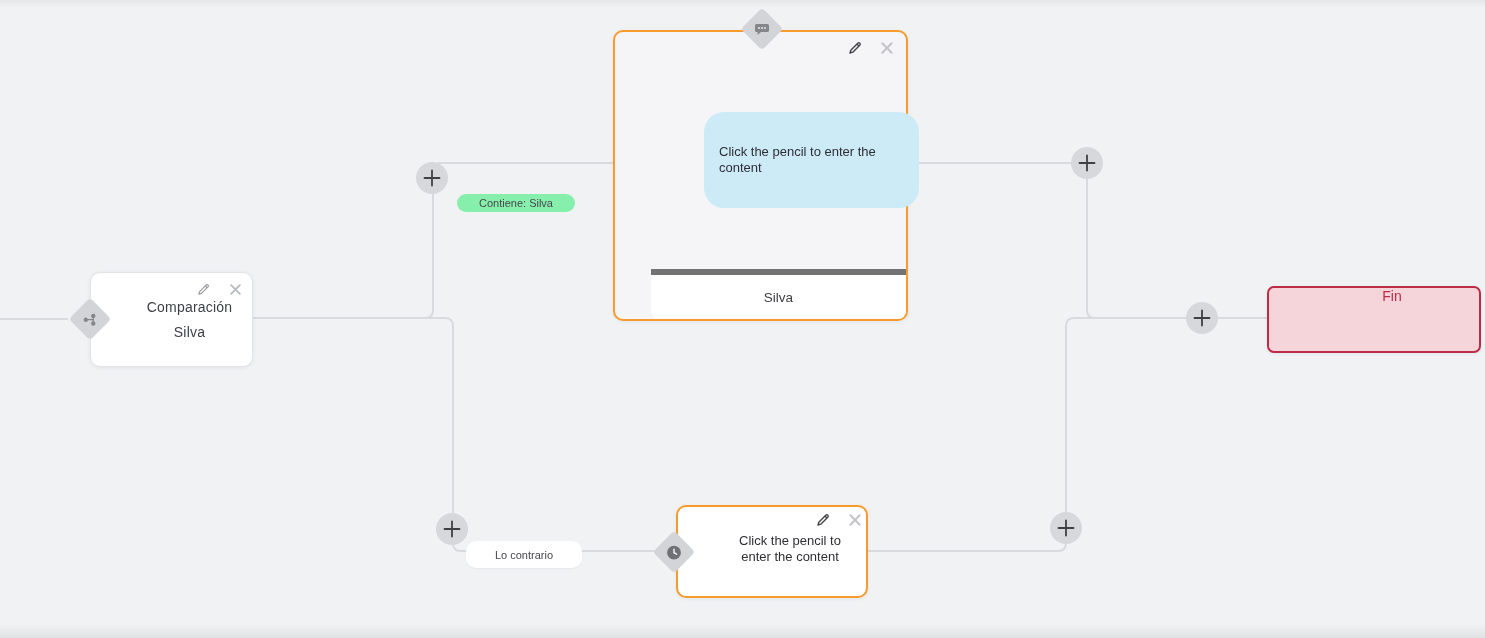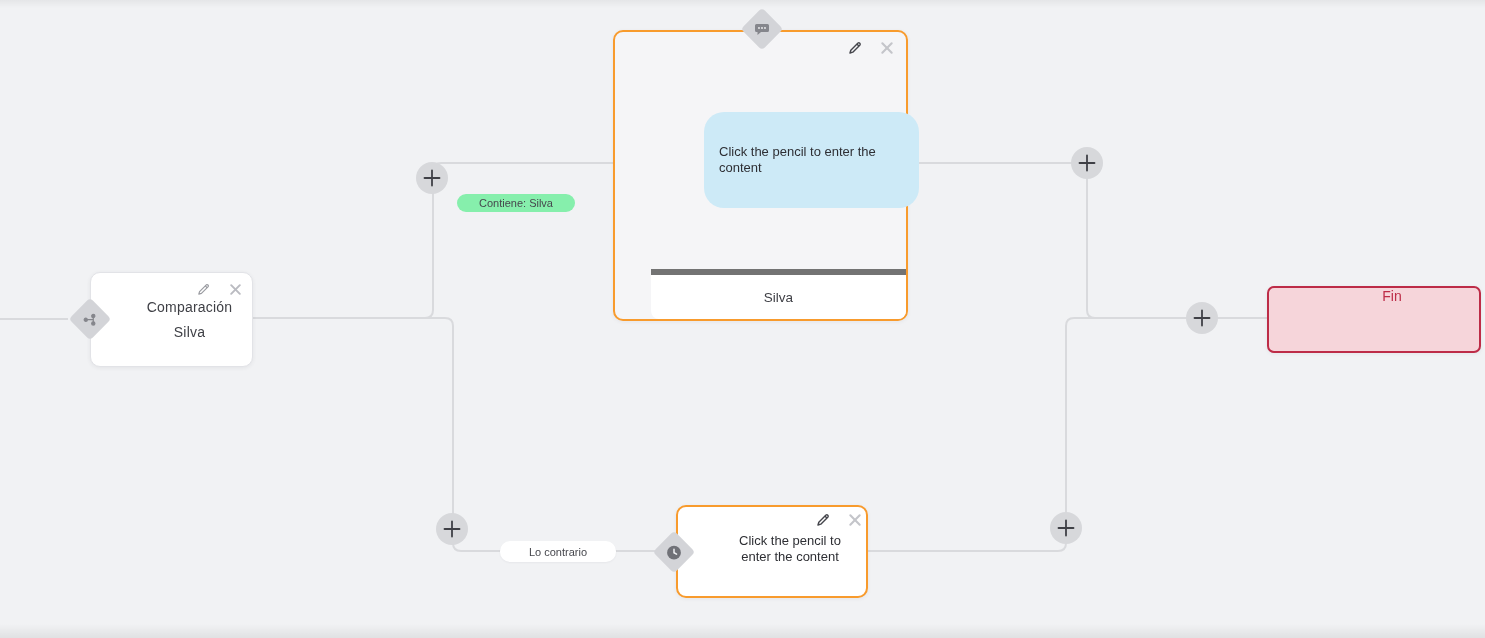--- a/index.html
+++ b/index.html
@@ -107,21 +107,21 @@
   
   .edge-label {
     position:absolute; z-index:3; font-size:11px; color:#46474d;
     display:flex; align-items:center; justify-content:center;
   }
   .label-contains {
     left:457px; top:154px; width:118px; height:18px;
     background:#86efac; border-radius:9px;margin-top:40px;
   }
   .label-otherwise {
-    left:500px; top:541px; width:116px; height:21px;
+    left:466px; top:541px; width:116px; height:27px;
     background:#ffffff; border-radius:10px;
     box-shadow:0 1px 2px rgba(40,40,60,0.05);
   }
 </style>
 </head>
 <body>
 
 <div id="canvas">
 
   <svg id="edges" width="1485" height="638">

